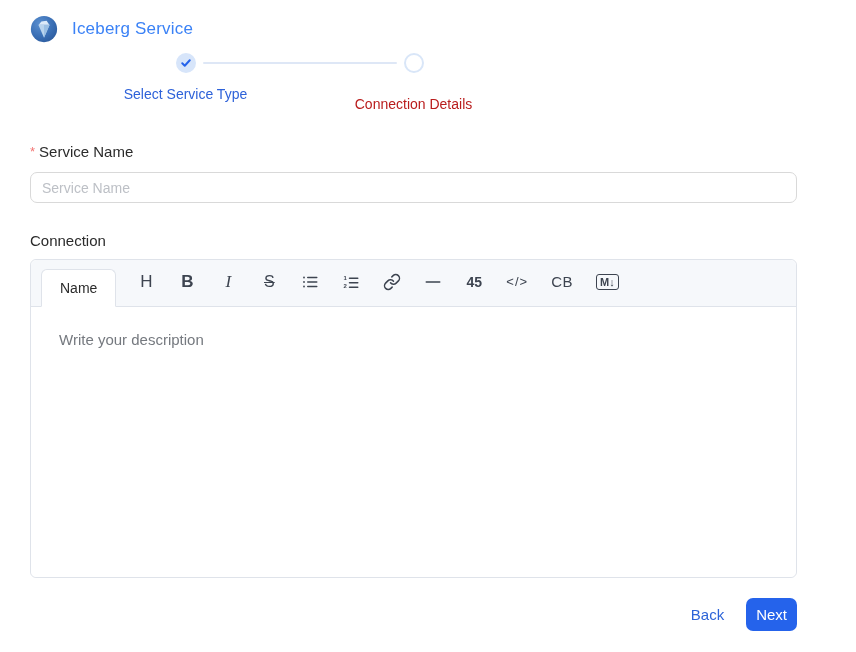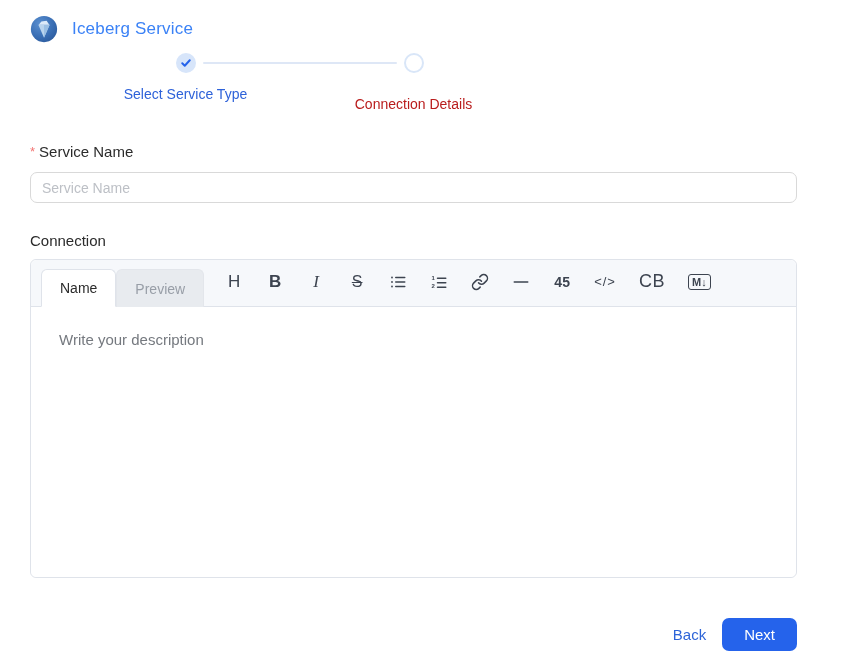--- a/index.html
+++ b/index.html
@@ -59,40 +59,40 @@
     background: none; border: none; cursor: pointer; color: #3d4450; display: flex;
     align-items: center; justify-content: center; min-width: 18px; height: 24px; padding: 0;
     font-family: "Liberation Sans", sans-serif;
   }
   .tb-heading { font-size: 17px; font-weight: 400; }
   .tb-bold { font-size: 17px; font-weight: 700; }
   .tb-italic { font-family: "Liberation Serif", serif; font-style: italic; font-size: 17px; }
   .tb-strike { font-size: 16px; text-decoration: line-through; }
   .tb-quote { font-size: 14px; font-weight: 700; letter-spacing: 0px; }
   .tb-code { font-size: 13px; font-weight: 500; letter-spacing: 1px; }
-  .tb-cb { font-size: 18px; font-weight: 400; letter-spacing: 0.5px; }
+  .tb-cb { font-size: 15px; font-weight: 400; letter-spacing: 0.5px; }
   .tb-md { font-size: 11px; font-weight: 700; border: 1.5px solid #3d4450; border-radius: 3px; padding: 1px 3px; height: auto; }
 
   .editor-body { position: relative; height: 270px; border-radius: 0 0 6px 6px; }
   .editor-textarea {
     width: 100%; height: 100%; border: none; outline: none; resize: none;
     padding: 24px 28px; font-size: 15px; font-family: "Liberation Sans", sans-serif; color: #737373;
     border-radius: 0 0 6px 6px;
   }
   .editor-textarea::placeholder { color: #75797f; }
 
   
-  .footer { margin-top: 40px; display: flex; justify-content: flex-end; align-items: center; gap: 2px; width: 767px; }
+  .footer { margin-top: 20px; display: flex; justify-content: flex-end; align-items: center; gap: 8px; width: 767px; }
   .back-button {
     background: none; border: none; color: #2d64d8; font-size: 15px; cursor: pointer;
     padding: 6px 14px; font-family: "Liberation Sans", sans-serif;
   }
   .next-button {
     background: #2563eb; color: #ffffff; border: none; border-radius: 7px; font-size: 15px;
-    padding: 8px 22px; cursor: pointer; font-family: "Liberation Sans", sans-serif;
+    padding: 8px 10px; cursor: pointer; font-family: "Liberation Sans", sans-serif;
   }
 </style>
 </head>
 <body>
 
 <div class="page">
 
   <div class="header">
     <svg class="logo" viewBox="0 0 32 32">
       <defs>
@@ -135,21 +135,20 @@
     <span class="required-mark">*</span><span>Service Name</span>
   </div>
   <input class="text-input" type="text" placeholder="Service Name" style="">
 
   <div class="description-label">Connection</div>
 
   <div class="editor">
     <div class="editor-toolbar">
       <div class="editor-tabs">
         <div class="editor-tab active">Name</div>
-        <div class="editor-tab inactive">Preview</div>
       </div>
       <div class="editor-icons">
         <button class="tb-btn tb-heading">H</button>
         <button class="tb-btn tb-bold">B</button>
         <button class="tb-btn tb-italic">I</button>
         <button class="tb-btn tb-strike">S</button>
         <button class="tb-btn">
           <svg width="18" height="18" viewBox="0 0 24 24" fill="none" stroke="#3d4450" stroke-width="2" stroke-linecap="round">
             <line x1="9" y1="6" x2="21" y2="6"></line>
               <line x1="9" y1="12" x2="21" y2="12"></line>

